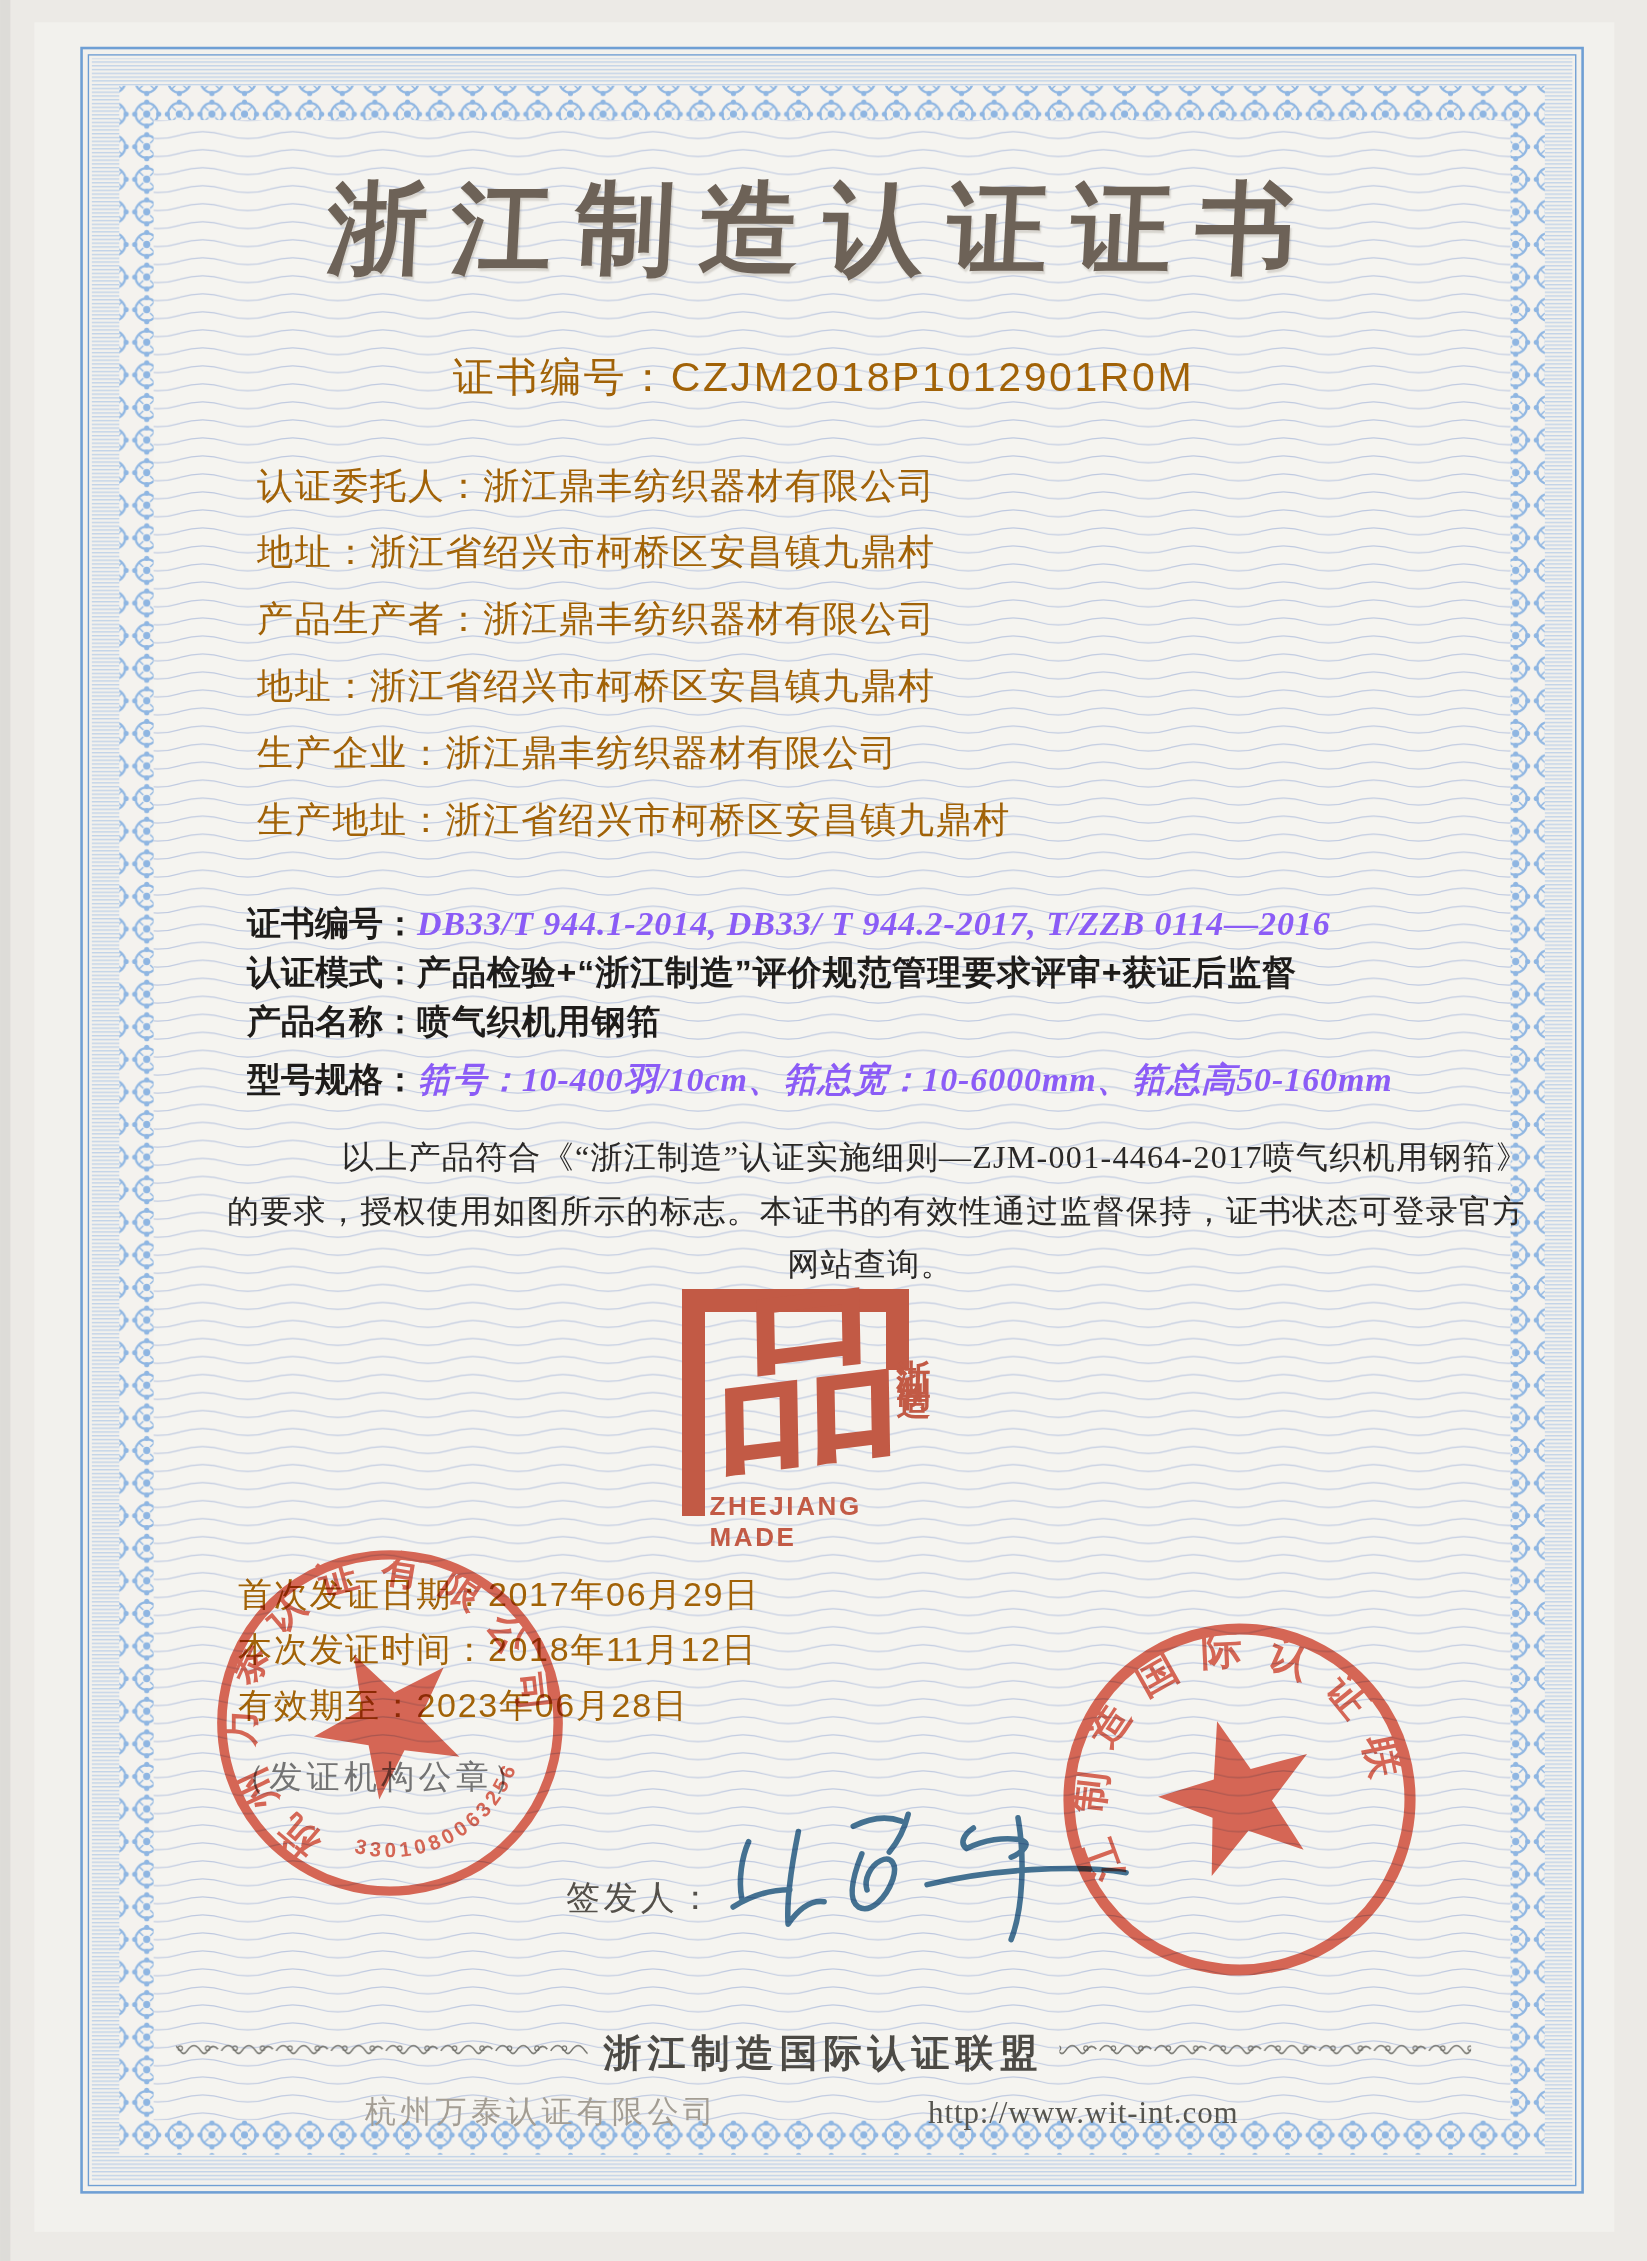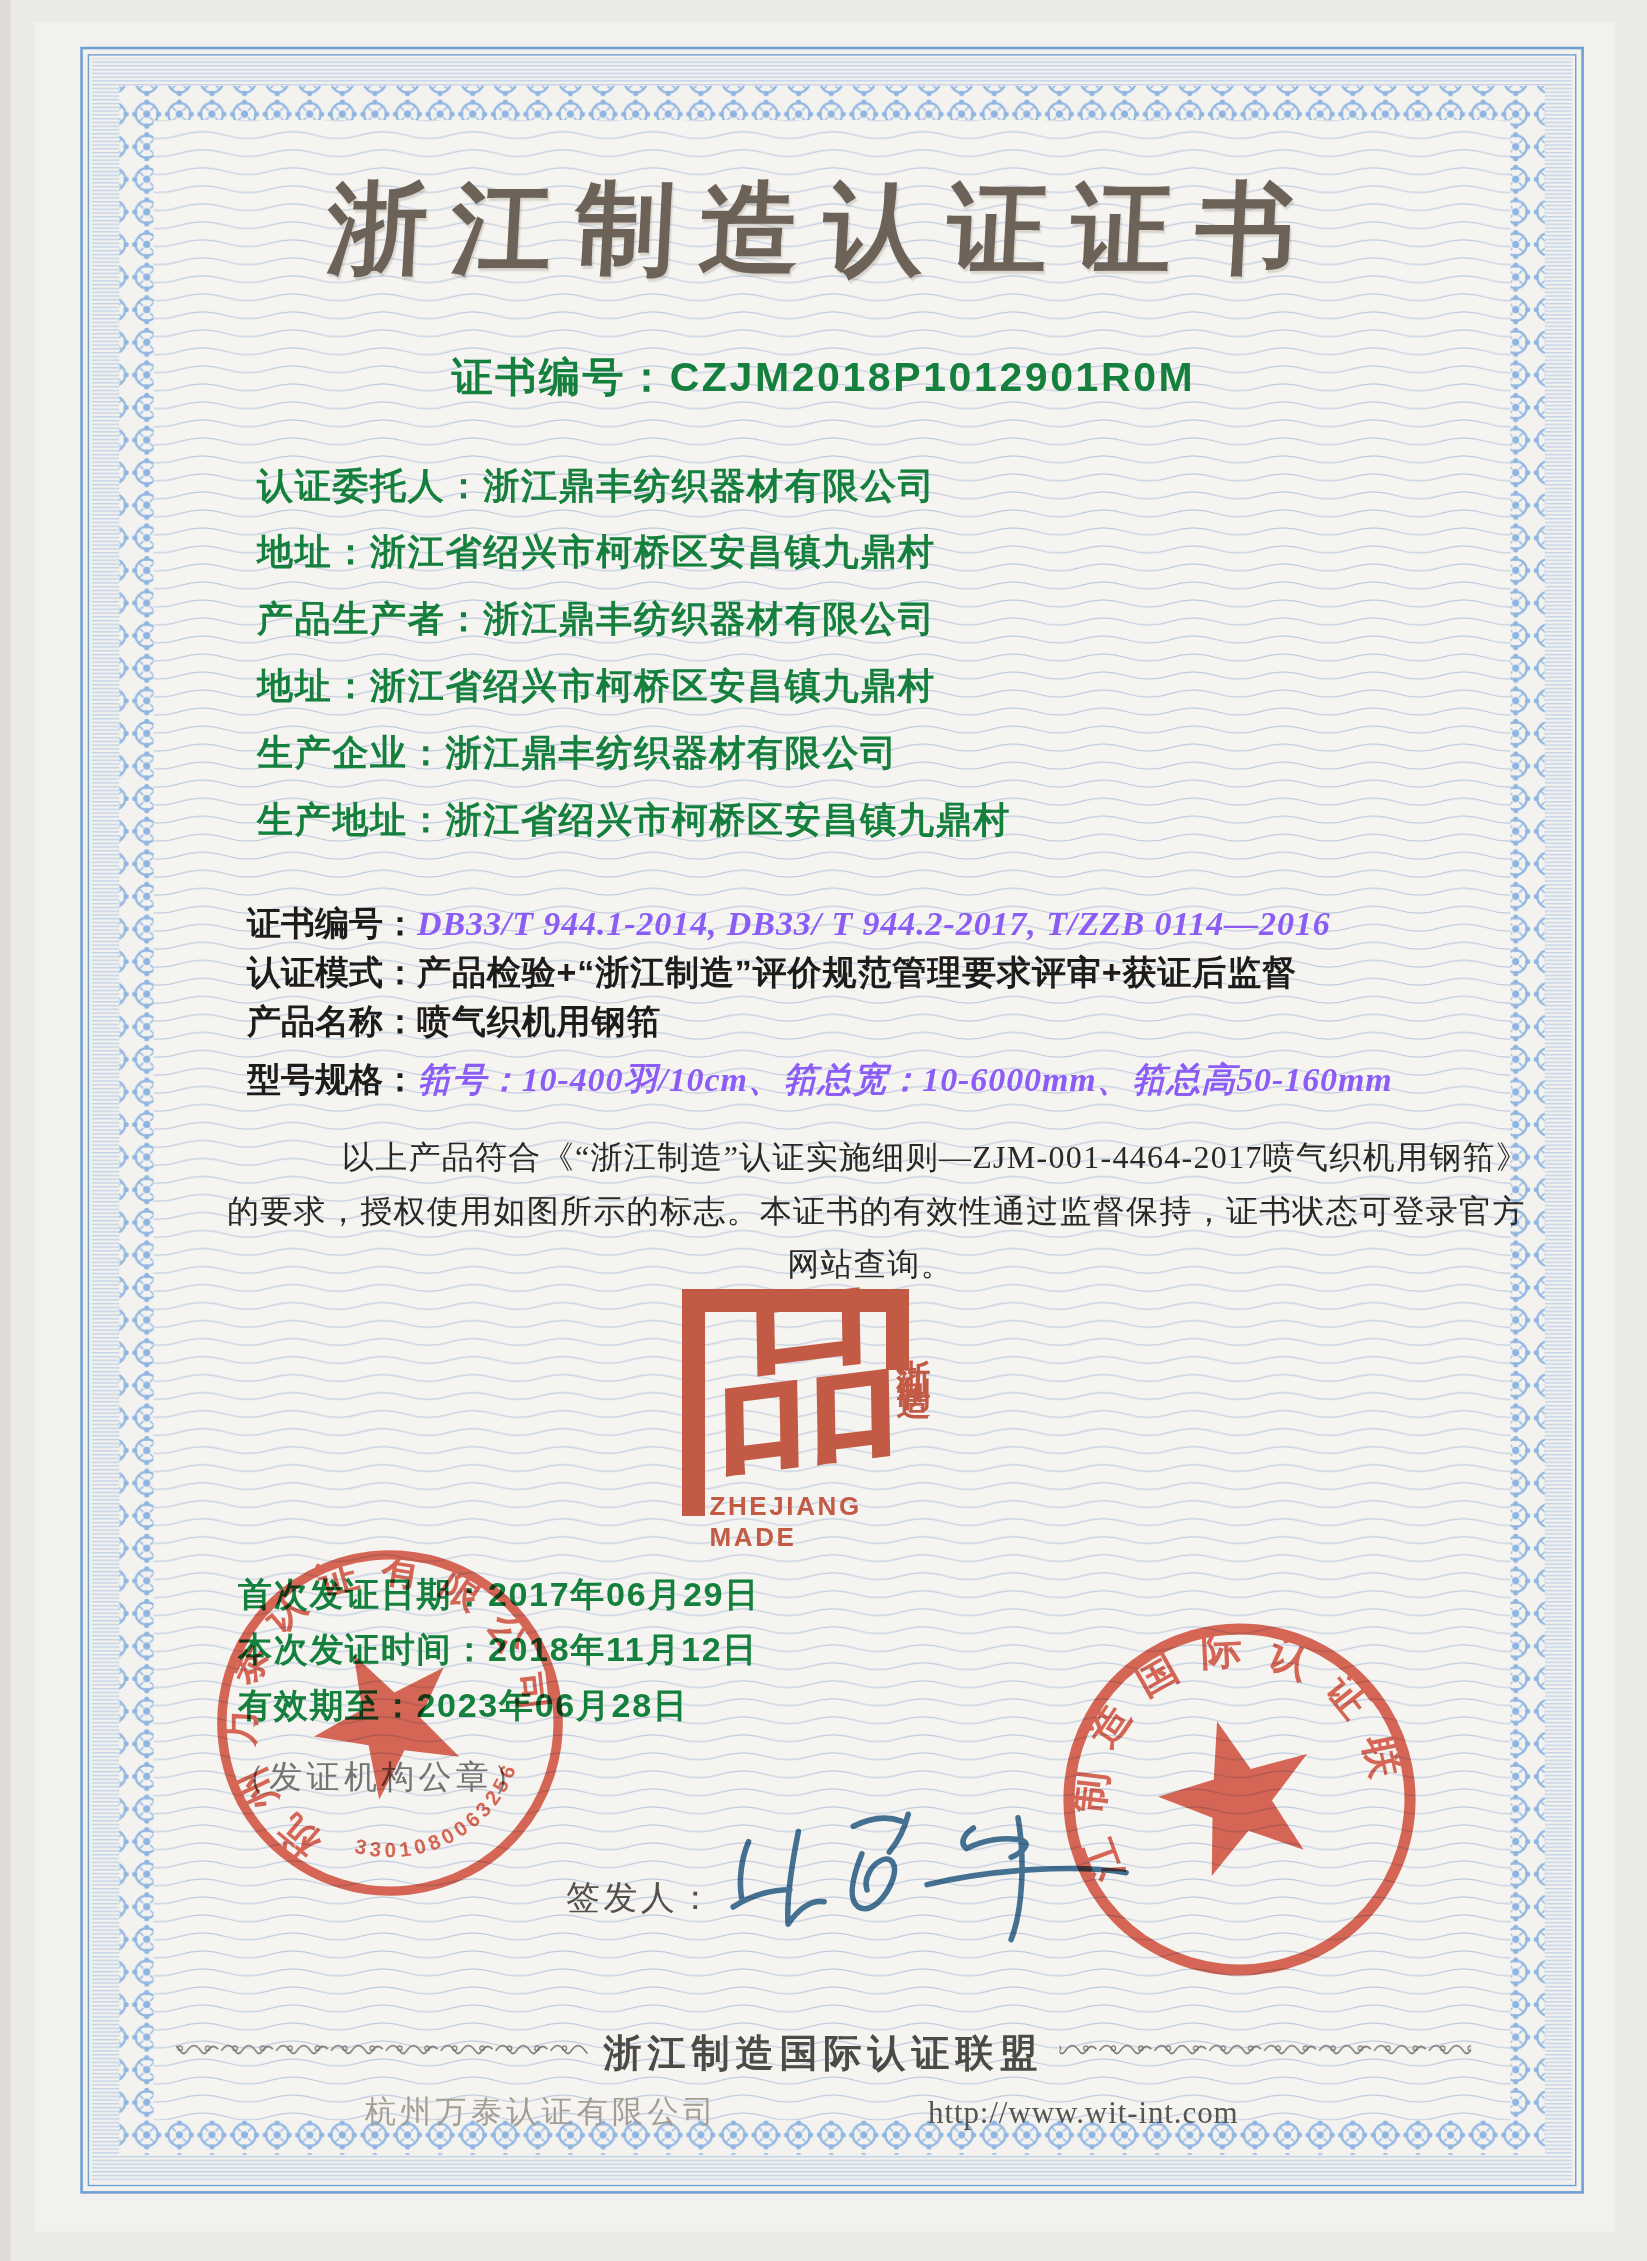--- a/index.html
+++ b/index.html
@@ -1,20 +1,20 @@
 <!DOCTYPE html>
 <html style="font-size:13.7px"><head>
 <meta charset="utf-8">
 <style>
   html,body{margin:0;padding:0;background:#d8d6d2;}
   .page{position:relative;width:1647px;height:2261px;background:#eceae6;overflow:hidden;
         font-family:"Liberation Sans",sans-serif;}
   .bg{position:absolute;left:0;top:0;z-index:0;}
   .layer{position:absolute;z-index:2;text-align:center;}
-  .hei{font-family:"Liberation Sans",sans-serif;font-weight:bold;color:#15803d;}
+  .hei{font-family:"Liberation Sans",sans-serif;font-weight:normal;color:#a16207;}
   .doc-title{left:0;top:163px;width:100%;text-align:center;font-size:100px;letter-spacing:24px;
              font-family:"DejaVu Serif",serif;font-weight:bold;color:#6d6257;
              transform:skewX(-3deg);text-shadow:1.7px 2.6px 1.7px rgba(109,98,87,.22);}
   .cert-line{left:0;top:350px;width:100%;text-align:center;font-size:41px;letter-spacing:2.6px;}
   .info-line{left:257px;font-size:36px;letter-spacing:1.7px;white-space:nowrap;}
   .detail-line{left:247px;font-size:34px;white-space:nowrap;}
   .detail-line .lbl{font-weight:bold;font-family:"Liberation Sans",sans-serif;color:#1e1c1a;}
   .detail-line .val-serif{font-family:"Liberation Serif",serif;font-weight:600;color:#8b5cf6;letter-spacing:0.9px;font-style:italic;}
   .detail-line .val-hei{font-family:"Liberation Sans",sans-serif;font-weight:bold;color:#1e1c1a;letter-spacing:0.9px;}
   .para-line{left:227px;width:1287px;font-size:32px;line-height:1;letter-spacing:1.3px;color:#2a2826;

